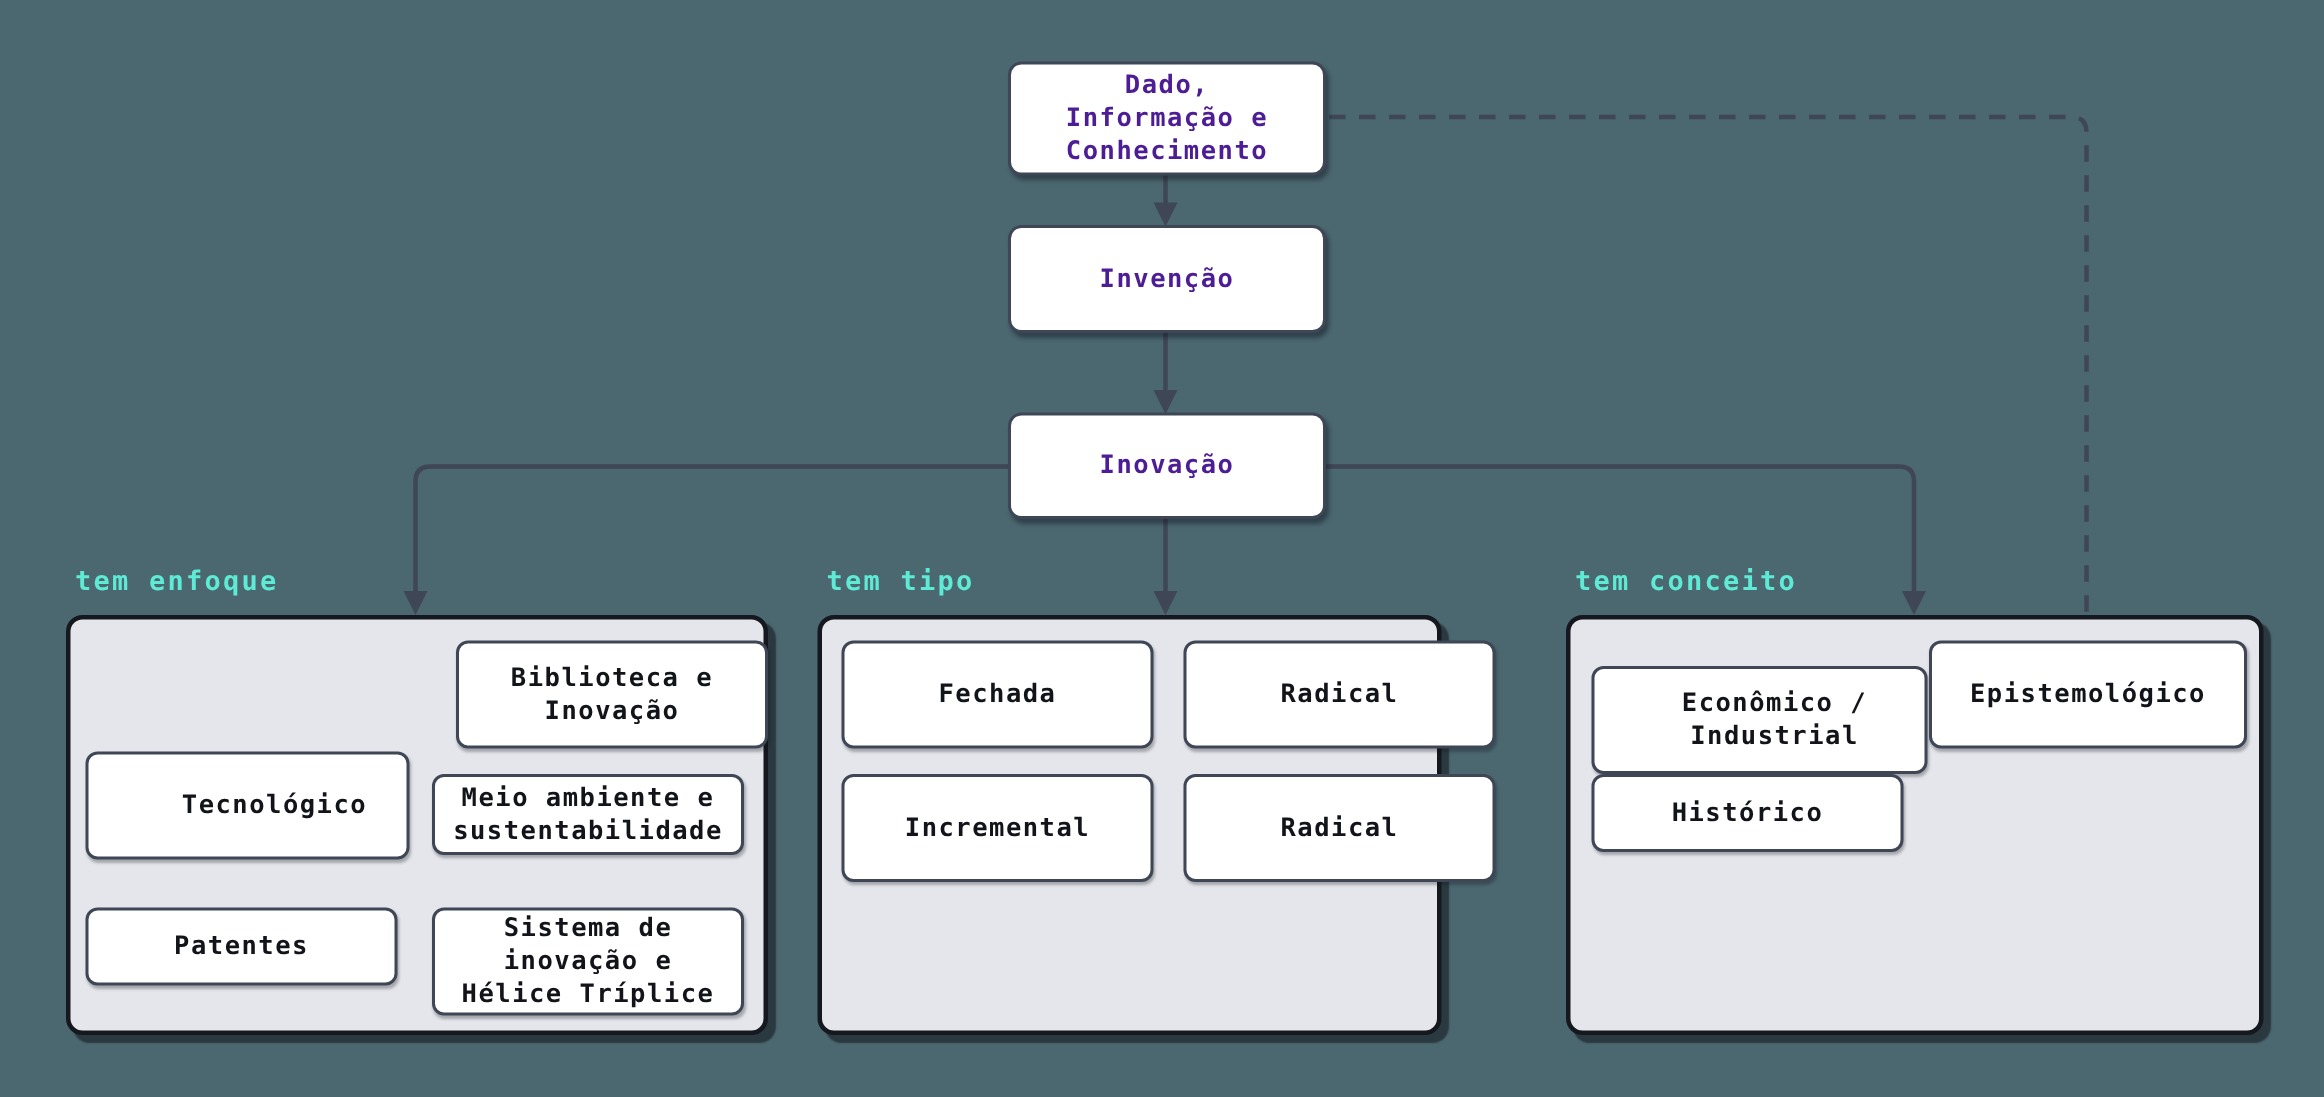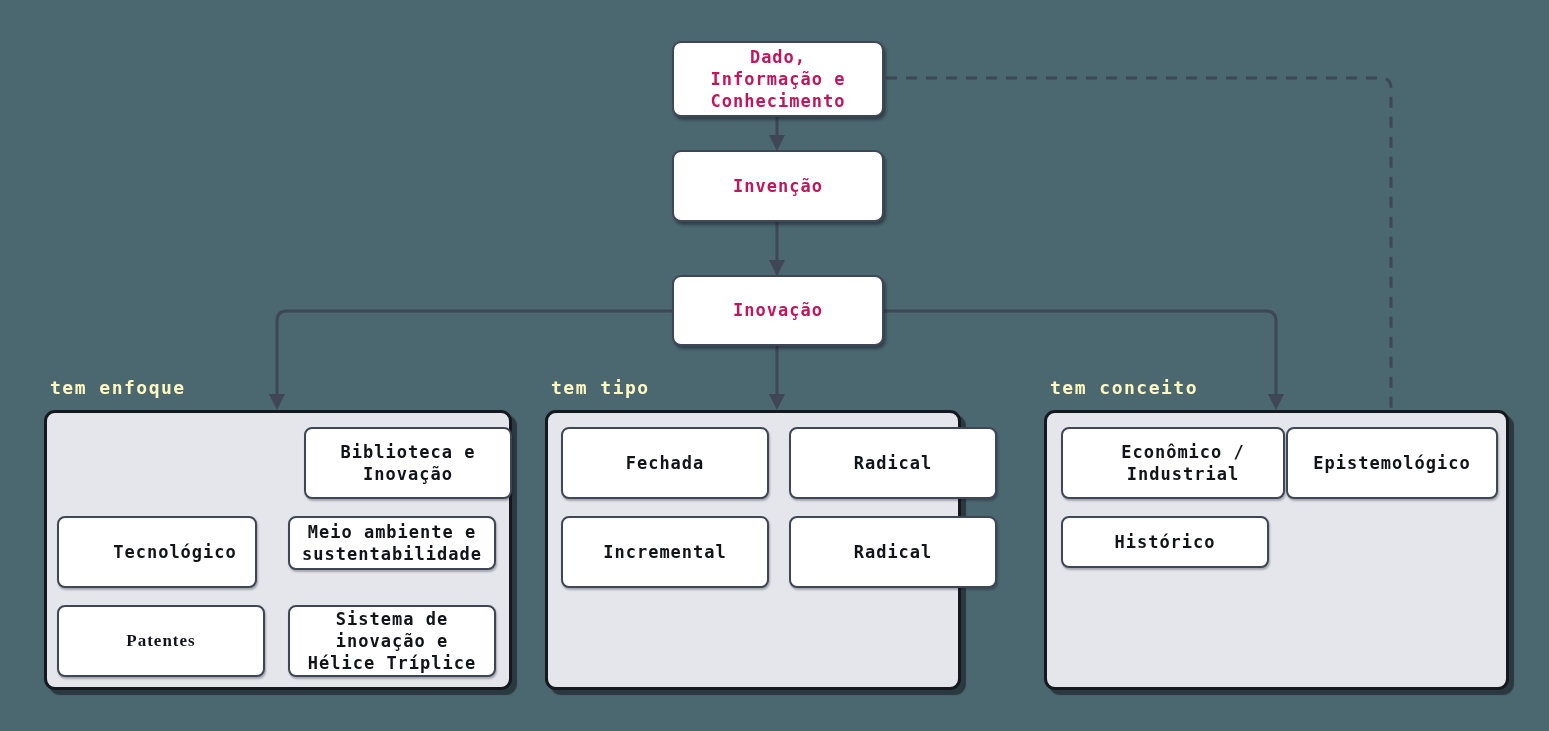--- a/index.html
+++ b/index.html
@@ -24,38 +24,38 @@
     background: #ffffff;
     border: 2.5px solid #3f4656;
     border-radius: 9px;
     box-shadow: 2px 3px 3px rgba(16,20,28,0.45);
     display: flex; align-items: center; justify-content: center;
     text-align: center;
     font-weight: bold;
     font-size: 17px;
     line-height: 1.3;
     letter-spacing: 1px;
-    color: #be185d;
+    color: #4c1d95;
     white-space: pre-line;
     box-sizing: border-box;
   }
   .group {
     position: absolute;
     background: #e4e6eb;
     border: 3px solid #15181e;
     border-radius: 11px;
     box-shadow: 5px 5px 1px rgba(16,20,26,0.55);
     box-sizing: border-box;
   }
   .group-label {
     position: absolute;
     font-weight: bold;
     font-size: 18px;
     letter-spacing: 1.5px;
-    color: #fef9c3;
+    color: #5eead4;
     white-space: nowrap;
   }
   .gbox {
     position: absolute;
     background: #ffffff;
     border: 2px solid #3f4656;
     border-radius: 8px;
     box-shadow: 1px 2px 2px rgba(16,20,28,0.3);
     display: flex; align-items: center; justify-content: center;
     text-align: center;
@@ -99,36 +99,36 @@
 
   <div class="node" style="left:672px; top:275px; width:212px; height:71px;">Inovação</div>
 
   <div class="group-label" style="left:50px; top:377px;">tem enfoque</div>
   <div class="group-label" style="left:551px; top:377px;">tem tipo</div>
   <div class="group-label" style="left:1050px; top:377px;">tem conceito</div>
 
   <div class="group" style="left:44px; top:410px; width:468px; height:280px;">
     <div class="gbox" style="left:241px; top:14px; width:208px; height:72px;margin-left:16px;">Biblioteca e
 Inovação</div>
-    <div class="gbox" style="left:10px; top:103px; width:200px; height:72px;padding-left:36px;">Tecnológico</div>
+    <div class="gbox" style="left:10px; top:88px; width:216px; height:72px;padding-left:36px;">Tecnológico</div>
     <div class="gbox" style="left:241px; top:103px; width:208px; height:54px;">Meio ambiente e
 sustentabilidade</div>
-    <div class="gbox" style="left:10px; top:192px; width:208px; height:72px;font-family:Liberation Serif, serif;">Patentes</div>
+    <div class="gbox" style="left:10px; top:192px; width:208px; height:52px;">Patentes</div>
     <div class="gbox" style="left:241px; top:192px; width:208px; height:72px;">Sistema de
 inovação e
 Hélice Tríplice</div>
   </div>
 
   <div class="group" style="left:545px; top:410px; width:416px; height:280px;">
     <div class="gbox" style="left:13px; top:14px; width:208px; height:72px;">Fechada</div>
     <div class="gbox" style="left:241px; top:14px; width:208px; height:72px;">Radical</div>
     <div class="gbox" style="left:13px; top:103px; width:208px; height:72px;">Incremental</div>
     <div class="gbox" style="left:241px; top:103px; width:208px; height:72px;">Radical</div>
   </div>
 
   <div class="group" style="left:1044px; top:410px; width:465px; height:280px;">
-    <div class="gbox" style="left:14px; top:14px; width:224px; height:72px;padding-left:20px;">Econômico /
+    <div class="gbox" style="left:14px; top:31px; width:224px; height:72px;padding-left:20px;">Econômico /
 Industrial</div>
     <div class="gbox" style="left:239px; top:14px; width:212px; height:72px;">Epistemológico</div>
     <div class="gbox" style="left:14px; top:103px; width:208px; height:52px;">Histórico</div>
   </div>
 
 </div>
 
 </body></html>

